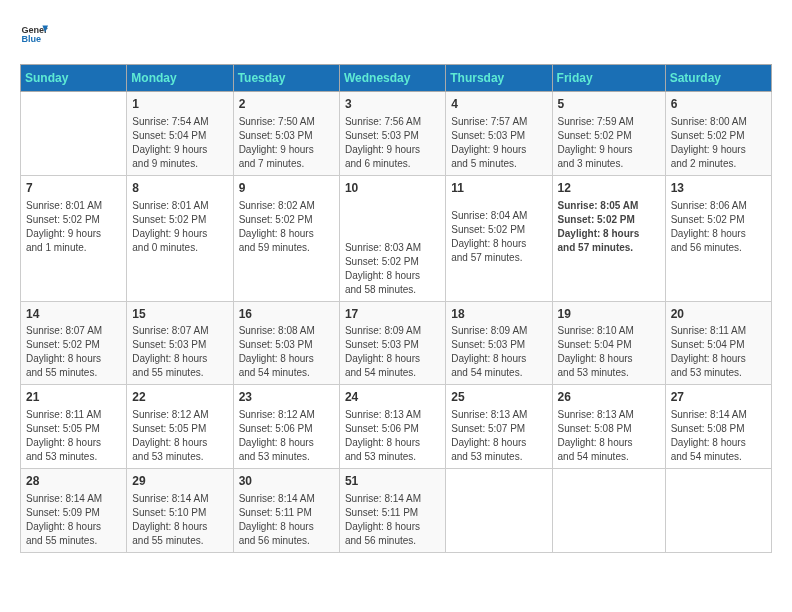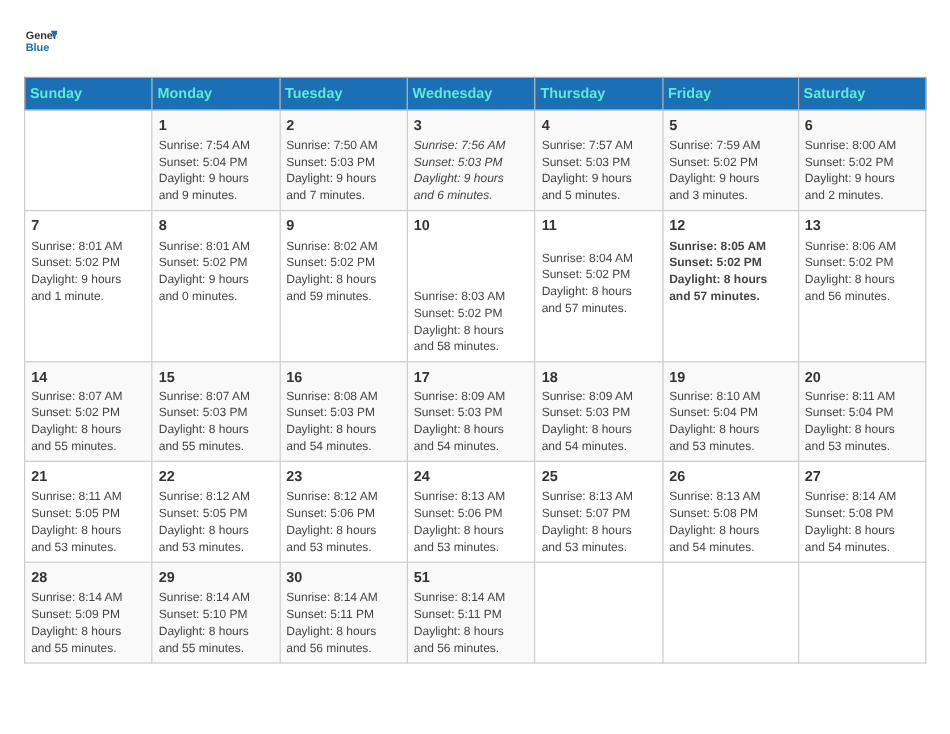--- a/index.html
+++ b/index.html
@@ -123,21 +123,21 @@
         </td>
         <td>
           <span class="day-num">2</span>
           <div class="day-detail" style="white-space: pre-line;">Sunrise: 7:50 AM
 Sunset: 5:03 PM
 Daylight: 9 hours
 and 7 minutes.</div>
         </td>
         <td>
           <span class="day-num">3</span>
-          <div class="day-detail" style="white-space: pre-line; font-style: italic;">Sunrise: 7:56 AM
+          <div class="day-detail" style="white-space: pre-line;">Sunrise: 7:56 AM
 Sunset: 5:03 PM
 Daylight: 9 hours
 and 6 minutes.</div>
         </td>
         <td>
           <span class="day-num">4</span>
           <div class="day-detail" style="white-space: pre-line;">Sunrise: 7:57 AM
 Sunset: 5:03 PM
 Daylight: 9 hours
 and 5 minutes.</div>

